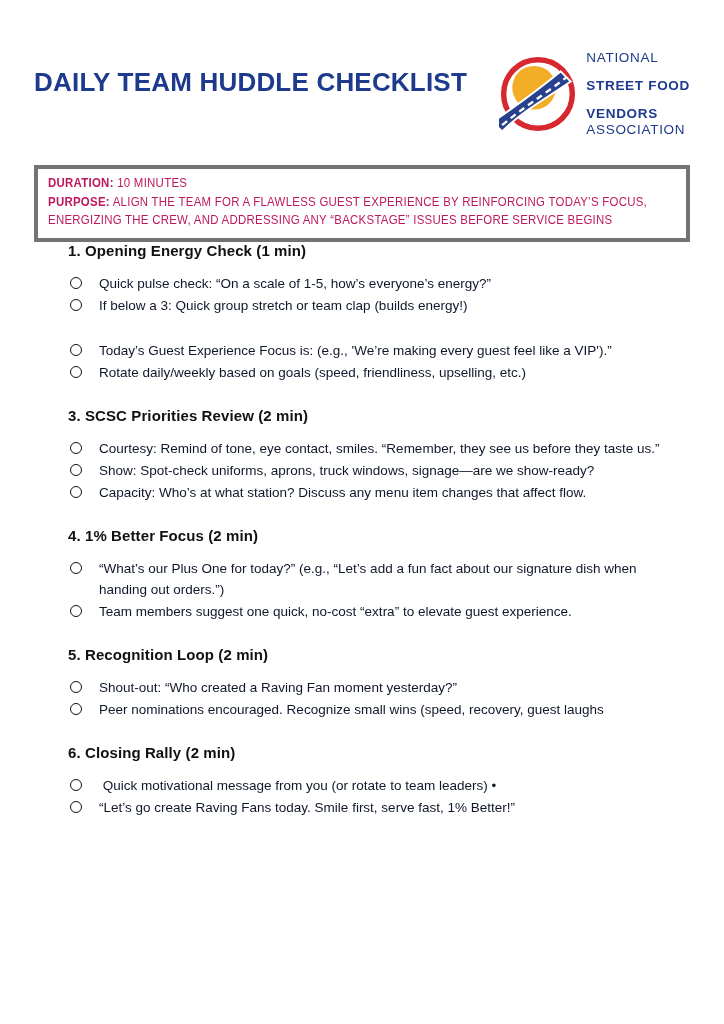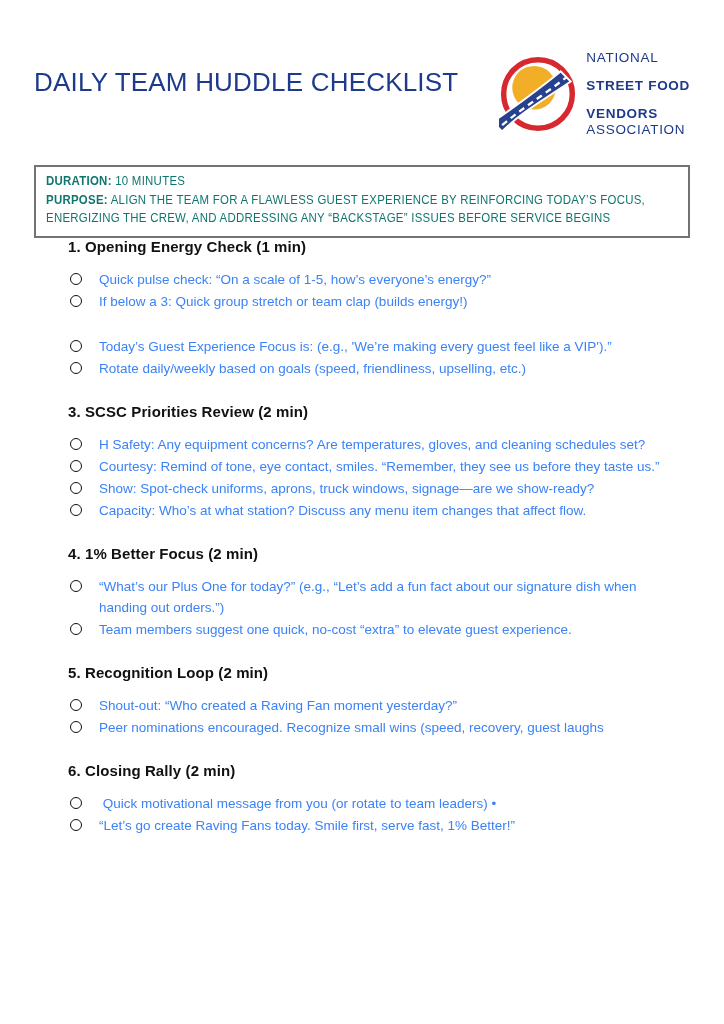--- a/index.html
+++ b/index.html
@@ -12,41 +12,41 @@
     overflow: hidden;
     position: relative;
   }
   .page { padding: 50px 34px 0 34px; }
 
   
   .header { display: flex; justify-content: space-between; align-items: flex-start; }
   .title {
     margin-top: 17px;
     font-size: 26px;
-    font-weight: 400;
+    font-weight: 700;
     letter-spacing: 0.2px;
     color: #1d3a8c;
   }
   .logo { display: flex; align-items: center; gap: 9px; }
   .logo-mark { width: 78px; height: 78px; flex: 0 0 auto; }
   .logo-text {
     color: #1d3a8c;
     font-size: 13.5px;
     line-height: 16px;
     letter-spacing: 0.7px;
   }
   .logo-text .ln { display: block; }
   .logo-text .bold { font-weight: 700; margin-top: 12px; }
 
   
   .info-box {
     margin-top: 27px;
-    border: 2px solid #737373;
+    border: 4px solid #737373;
     padding: 5px 10px 8px 10px;
-    color: #0f766e;
+    color: #be185d;
     overflow: hidden;
   }
   .box-inner {
     transform: scaleX(0.88);
     transform-origin: 0 0;
     width: 113.5%;
     font-size: 13px;
     line-height: 18.5px;
     letter-spacing: 0.3px;
   }
@@ -68,21 +68,21 @@
     flex: 0 0 auto;
     width: 12px; height: 12px;
     border: 1.8px solid #111111;
     border-radius: 50%;
     margin: 4px 17px 0 2px;
     background: #ffffff;
   }
   .item-text {
     font-size: 13.5px;
     line-height: 21px;
-    color: #3b82f6;
+    color: #0f172a;
     white-space: pre-wrap;
     max-width: 572px;
   }
 </style>
 </head>
 <body>
 
 <div class="page">
 
   <header class="header">
@@ -136,24 +136,20 @@
         </div>
         <div class="item">
           <span class="circle"></span>
           <span class="item-text">Rotate daily/weekly based on goals (speed, friendliness, upselling, etc.)</span>
         </div>
       </section>
       <section class="section">
         <h2>3. SCSC Priorities Review (2 min)</h2>
         <div class="item">
           <span class="circle"></span>
-          <span class="item-text">H Safety: Any equipment concerns? Are temperatures, gloves, and cleaning schedules set?</span>
-        </div>
-        <div class="item">
-          <span class="circle"></span>
           <span class="item-text">Courtesy: Remind of tone, eye contact, smiles. “Remember, they see us before they taste us.”</span>
         </div>
         <div class="item">
           <span class="circle"></span>
           <span class="item-text">Show: Spot-check uniforms, aprons, truck windows, signage—are we show-ready?</span>
         </div>
         <div class="item">
           <span class="circle"></span>
           <span class="item-text">Capacity: Who’s at what station? Discuss any menu item changes that affect flow.</span>
         </div>

